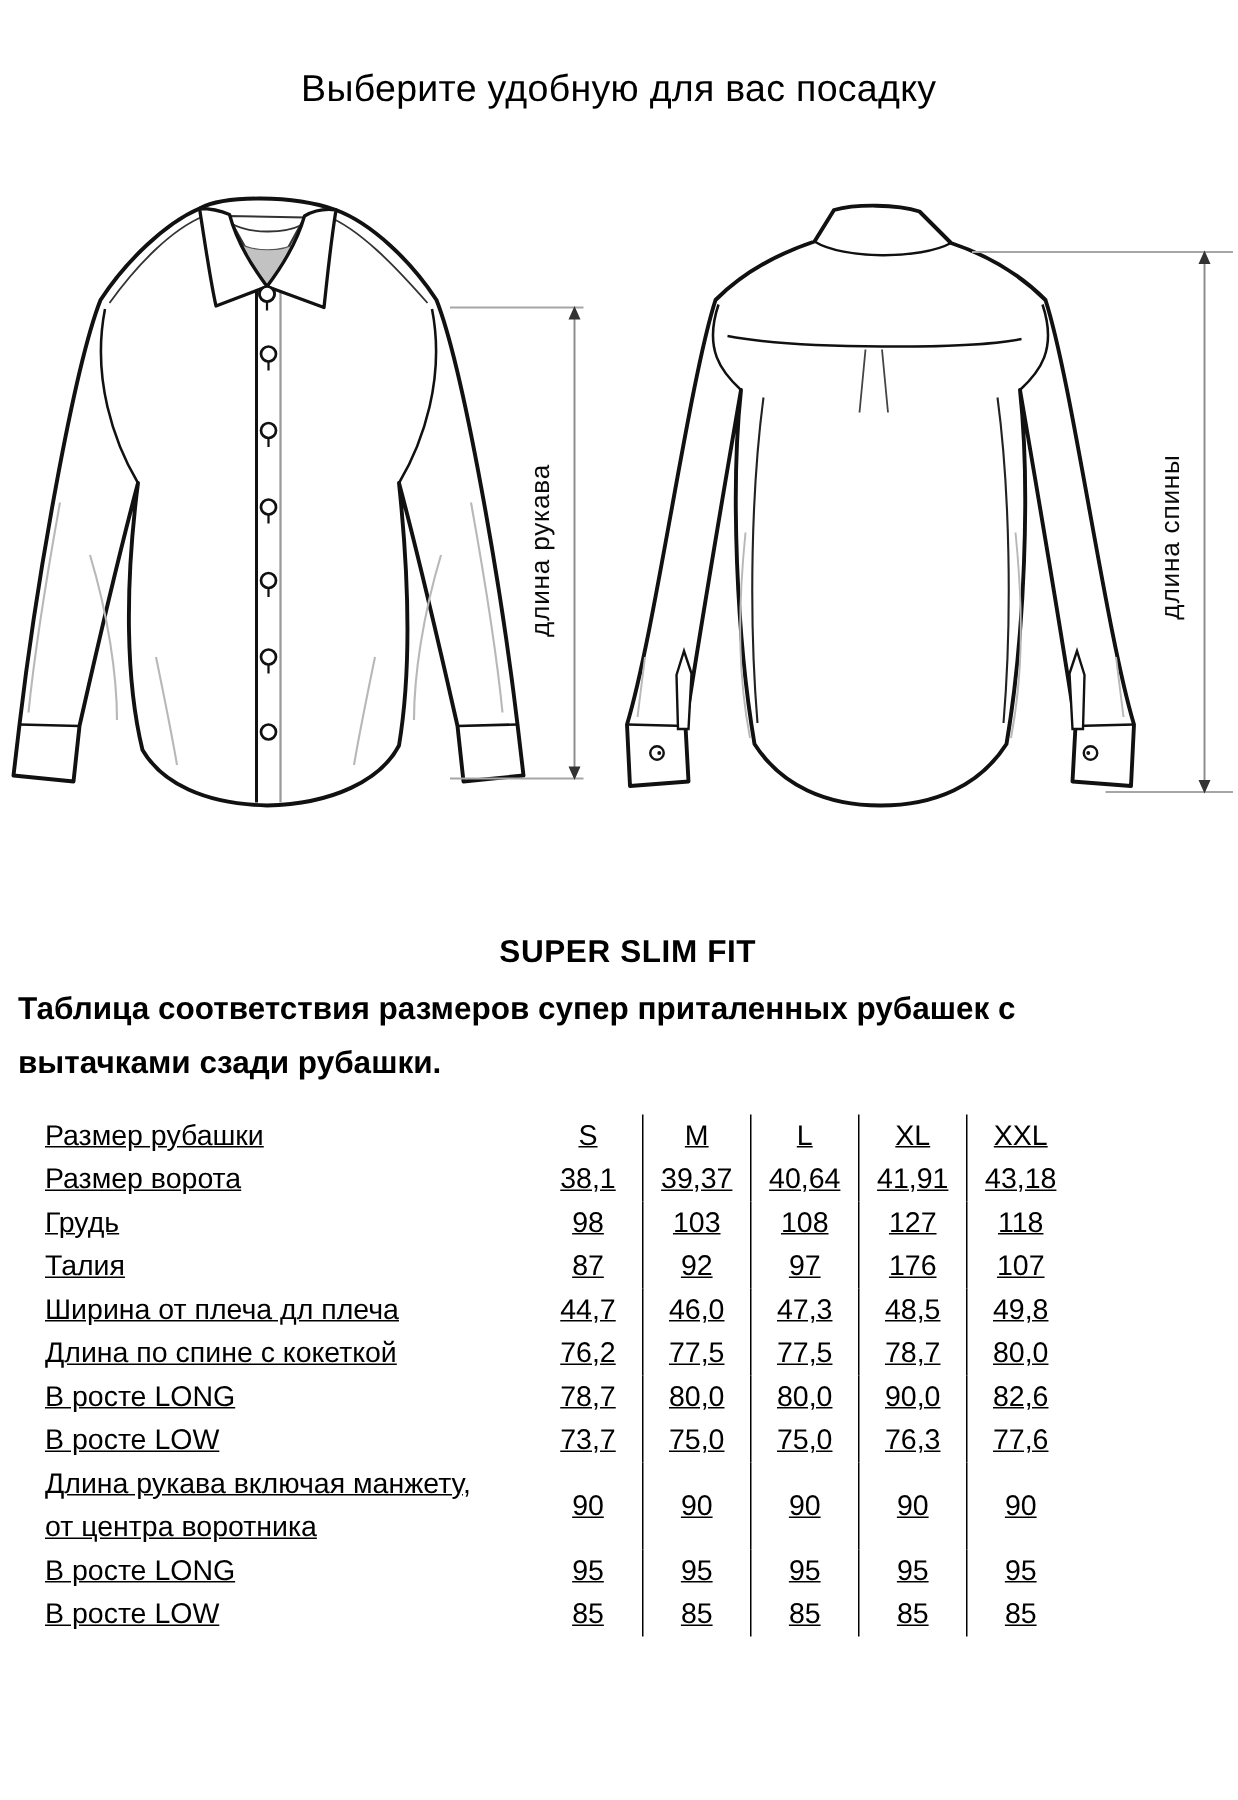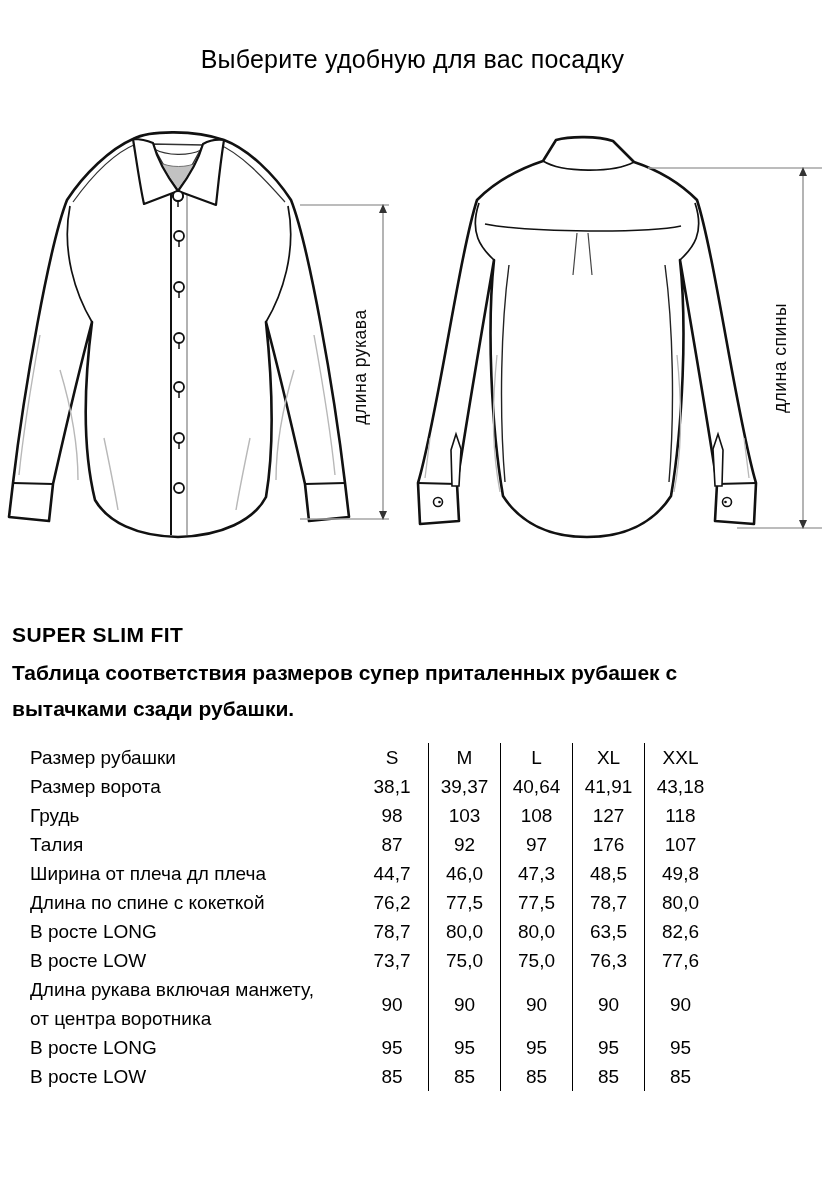--- a/index.html
+++ b/index.html
@@ -8,29 +8,30 @@
     font-family:"Liberation Sans","DejaVu Sans",sans-serif;
     overflow:hidden;position:relative;
   }
   .page-title{
     margin:45px 0 0 0;text-align:center;font-size:25px;font-weight:400;
     letter-spacing:.2px;line-height:29px;
   }
   .figure{margin-top:46px;height:450px;position:relative;}
   .figure svg{display:block;}
   .fit-heading{
-    margin:52px 0 4px 12px;font-size:21px;font-weight:700;letter-spacing:.4px;line-height:25px;
+    margin:52px 0 4px 12px;font-size:21px;font-weight:700;letter-spacing:.4px;line-height:25px;text-align:center;
   }
   .fit-desc{
     margin:8px 0 0 12px;max-width:760px;font-size:21px;line-height:36px;font-weight:700;
   }
   .size-table{
     margin:16px 0 0 30px;
     display:grid;
     grid-template-columns:326px repeat(5,72px);
+    text-decoration:underline;
   }
   .size-table .cell{
     box-sizing:border-box;min-height:29px;display:flex;align-items:center;
     font-size:19px;line-height:29px;white-space:pre-line;
   }
   .size-table .cell.value{justify-content:center;text-align:center;}
   .size-table .cell.sep{border-left:1.5px solid #000;}
   svg text.mlabel{font-family:"Liberation Sans","DejaVu Sans",sans-serif;font-size:17.5px;fill:#0a0a0a;letter-spacing:.5px;}
 </style>
 </head>
@@ -186,21 +187,21 @@
     <div class="cell label">Длина по спине с кокеткой</div>
     <div class="cell value">76,2</div>
     <div class="cell value sep">77,5</div>
     <div class="cell value sep">77,5</div>
     <div class="cell value sep">78,7</div>
     <div class="cell value sep">80,0</div>
     <div class="cell label">В росте LONG</div>
     <div class="cell value">78,7</div>
     <div class="cell value sep">80,0</div>
     <div class="cell value sep">80,0</div>
-    <div class="cell value sep">63,5</div>
+    <div class="cell value sep">90,0</div>
     <div class="cell value sep">82,6</div>
     <div class="cell label">В росте LOW</div>
     <div class="cell value">73,7</div>
     <div class="cell value sep">75,0</div>
     <div class="cell value sep">75,0</div>
     <div class="cell value sep">76,3</div>
     <div class="cell value sep">77,6</div>
     <div class="cell label">Длина рукава включая манжету,
 от центра воротника</div>
     <div class="cell value">90</div>

